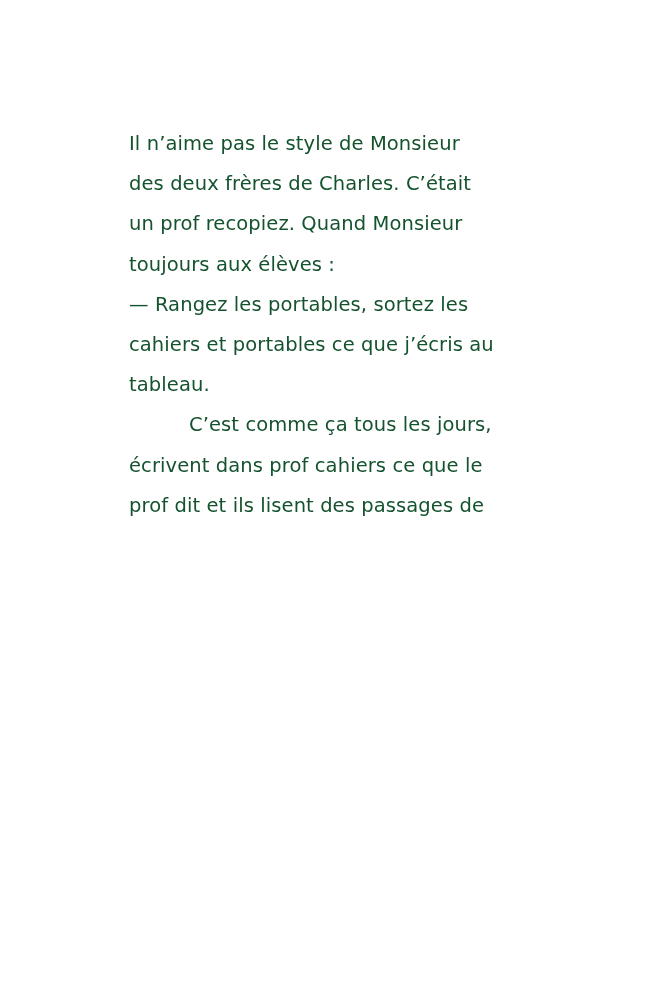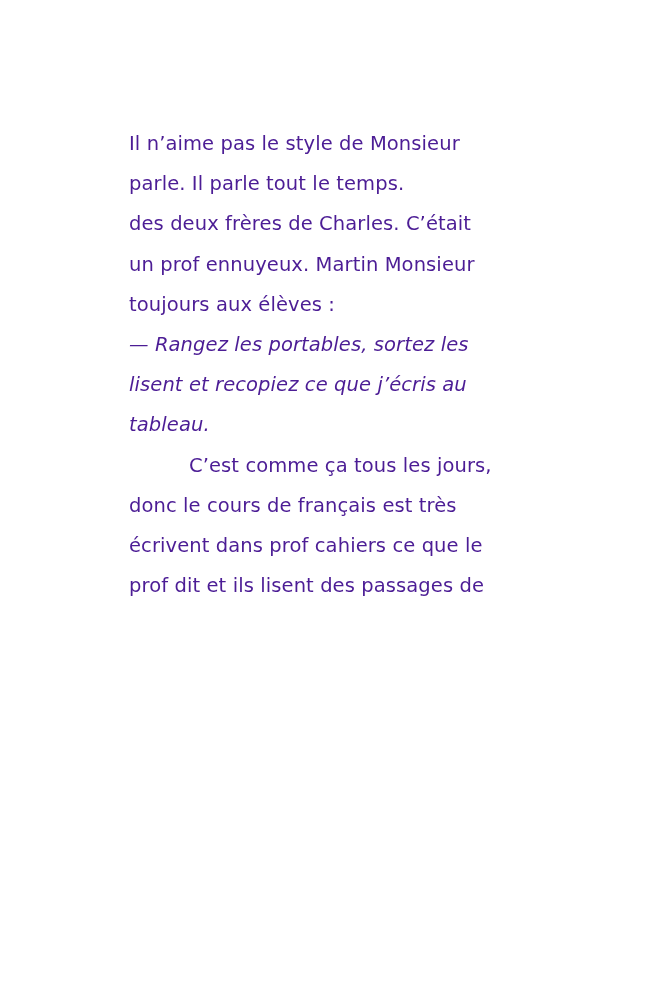--- a/index.html
+++ b/index.html
@@ -2,36 +2,34 @@
 <html><head>
 <meta charset="utf-8">
 <style>
   html, body { margin: 0; padding: 0; background: #ffffff; }
   body { width: 648px; height: 1000px; position: relative; overflow: hidden; }
   .page {
     position: absolute; left: 129px; top: 124px; width: 400px;
     font-family: "DejaVu Sans", sans-serif;
     font-size: 19.5px;
     line-height: 40.2px;
-    color: #4c1d95;
+    color: #14532d;
     letter-spacing: 0.1px;
   }
   .line { display: block; white-space: nowrap; height: 40.2px; }
   .indent { padding-left: 60px; }
-  .italic { font-style: italic; }
+  .italic { }
 </style>
 </head>
 <body>
 
 <div class="page">
   <span class="line">Il n’aime pas le style de Monsieur</span>
-  <span class="line">parle. Il parle tout le temps.</span>
   <span class="line">des deux frères de Charles. C’était</span>
-  <span class="line">un prof ennuyeux. Martin Monsieur</span>
+  <span class="line">un prof recopiez. Quand Monsieur</span>
   <span class="line">toujours aux élèves :</span>
   <span class="line italic">— Rangez les portables, sortez les</span>
-  <span class="line italic">lisent et recopiez ce que j’écris au</span>
+  <span class="line italic">cahiers et portables ce que j’écris au</span>
   <span class="line italic">tableau.</span>
   <span class="line indent">C’est comme ça tous les jours,</span>
-  <span class="line">donc le cours de français est très</span>
   <span class="line">écrivent dans prof cahiers ce que le</span>
   <span class="line">prof dit et ils lisent des passages de</span>
 </div>
 
 </body></html>

